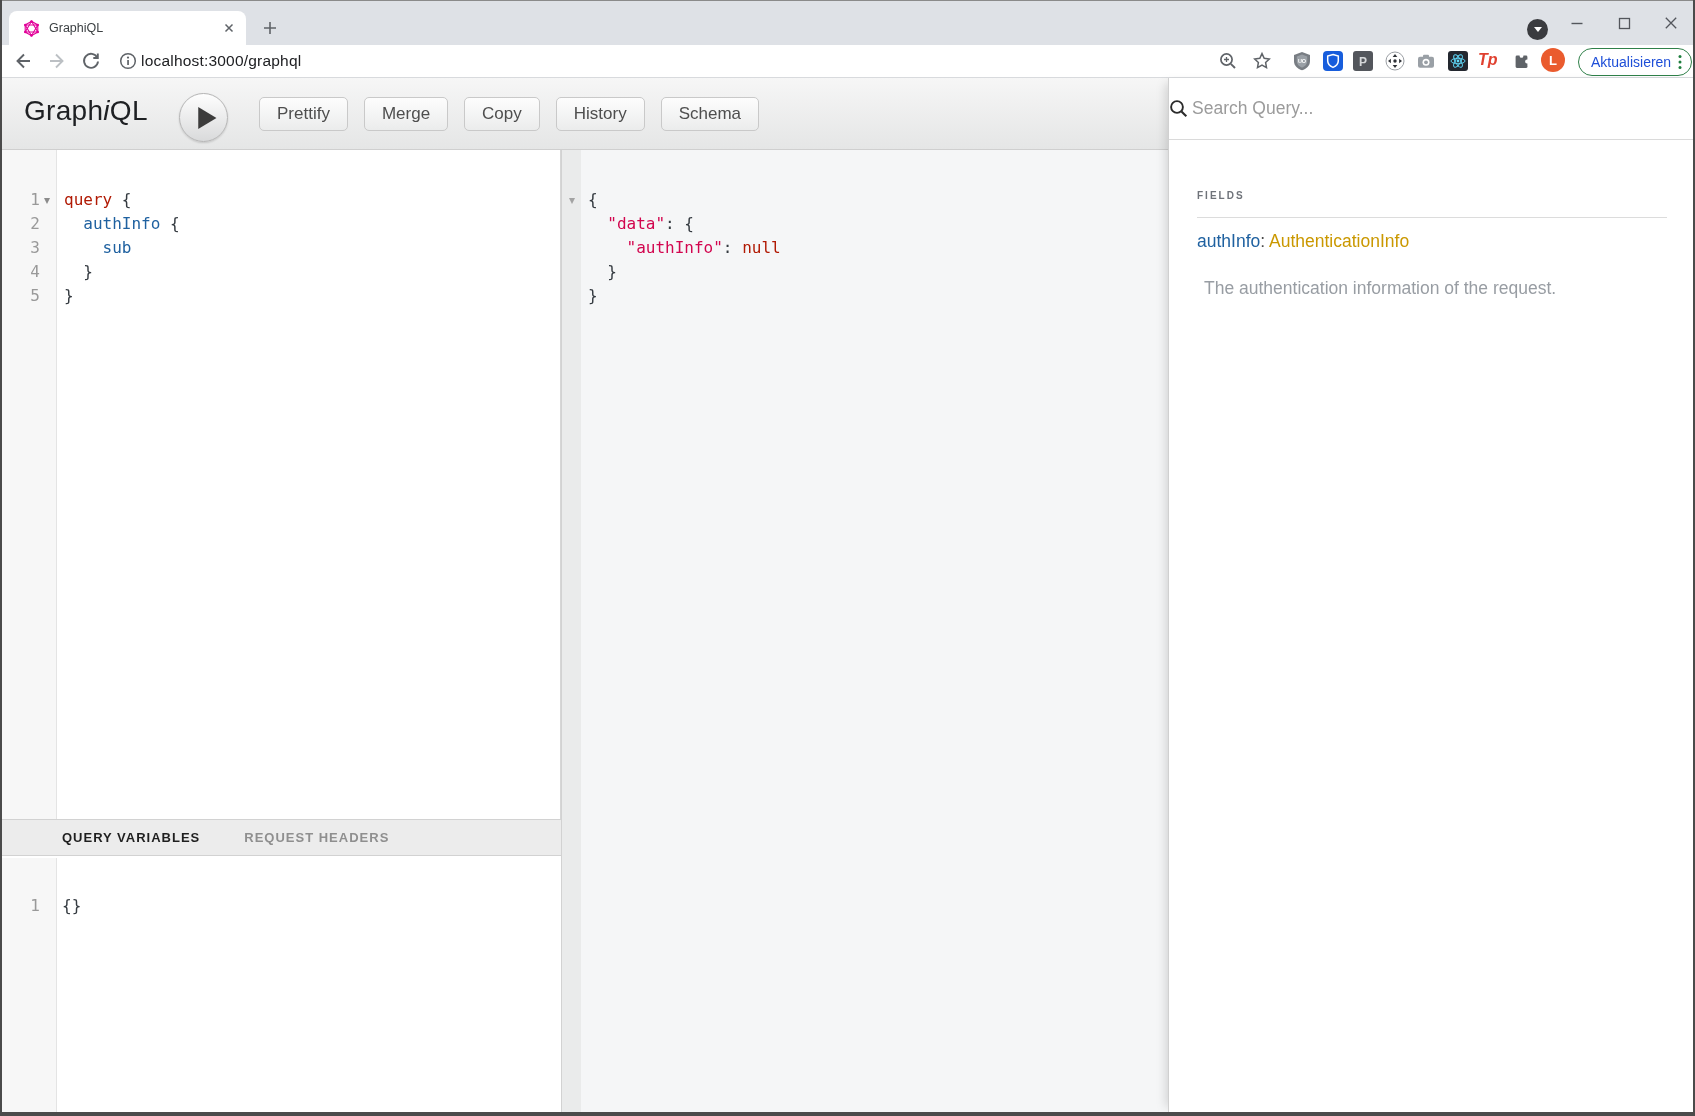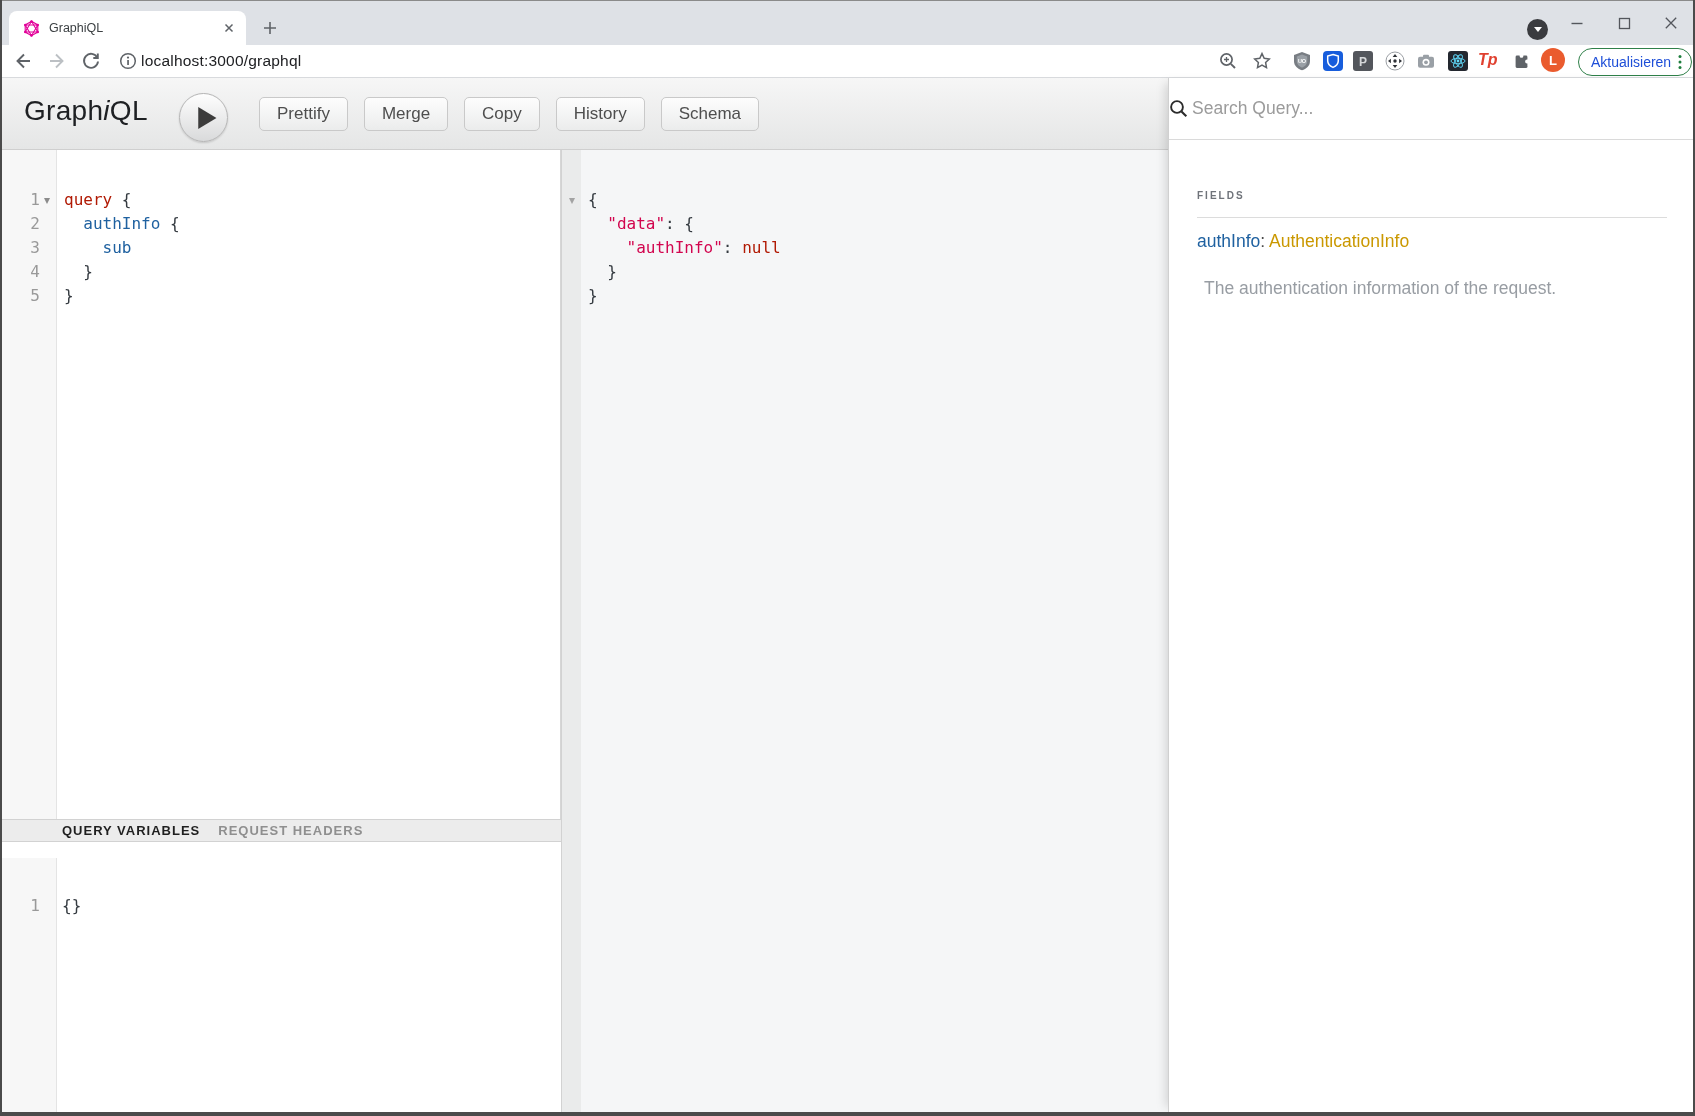--- a/index.html
+++ b/index.html
@@ -46,21 +46,21 @@
   
   .cm{font-family:"DejaVu Sans Mono","Liberation Mono",monospace;font-size:16px;line-height:24px;white-space:pre;}
   .q-pane{position:absolute;left:2px;top:150px;width:559px;height:669px;background:#fff;
        border-right:1px solid #d6d6d6;box-sizing:border-box;}
   .gutter{position:absolute;left:0;top:0;width:55px;height:100%;background:#f7f7f7;border-right:1px solid #e4e4e4;box-sizing:border-box;}
   .nums{position:absolute;left:0;top:38px;width:38px;text-align:right;color:#999;}
   .fold{position:absolute;font-size:12px;color:#8b8b8b;line-height:12px;}
   .q-fold{left:42px;top:44px;}
   .q-code{position:absolute;left:62px;top:38px;}
   .tk-k{color:#B11A04;} .tk-f{color:#1F61A0;} .tk-j{color:#D2054E;} .tk-p{color:#343A40;}
-  .vars-bar{position:absolute;left:2px;top:819px;width:559px;height:23px;background:#ececec;
+  .vars-bar{position:absolute;left:2px;top:819px;width:559px;height:37px;background:#ececec;
        border-top:1px solid #d2d2d2;border-bottom:1px solid #d2d2d2;box-sizing:border-box;display:flex;align-items:center;}
   .vtab{font-size:13px;font-weight:bold;letter-spacing:1px;color:#1f1f1f;}
   .vtab.inactive{color:#8f8f8f;}
   .v-editor{position:absolute;left:2px;top:858px;width:559px;height:254px;background:#fff;}
   .v-code{position:absolute;left:60px;top:36px;}
   .strip{position:absolute;left:561px;top:150px;width:20px;height:962px;background:#eaebeb;
        border-left:1px solid #d2d2d2;box-sizing:border-box;}
   .r-fold{left:2px;top:44px;color:#a3a3a3;width:16px;text-align:center;}
   .r-pane{position:absolute;left:581px;top:150px;width:587px;height:962px;background:#f5f6f7;}
   .r-code{position:absolute;left:7px;top:38px;}
@@ -262,21 +262,21 @@
 
   <div class="q-pane">
     <div class="gutter"></div>
     <div class="nums cm" id="q-nums"><div>1</div><div>2</div><div>3</div><div>4</div><div>5</div></div>
     <span class="fold q-fold">▾</span>
     <div class="q-code cm" id="q-code"><div><span class="tk-k">query</span><span class="tk-p"> {</span></div><div><span class="tk-p">  </span><span class="tk-f">authInfo</span><span class="tk-p"> {</span></div><div><span class="tk-p">    </span><span class="tk-f">sub</span></div><div><span class="tk-p">  }</span></div><div><span class="tk-p">}</span></div></div>
   </div>
 
   <div class="vars-bar">
     <span class="vtab" style="margin-left:60px;">QUERY VARIABLES</span>
-    <span class="vtab inactive" style="margin-left:18px;">REQUEST HEADERS</span>
+    <span class="vtab inactive" style="margin-left:44px;">REQUEST HEADERS</span>
   </div>
   <div class="v-editor">
     <div class="gutter"></div>
     <div class="nums cm" style="top:36px;" id="v-nums"><div>1</div></div>
     <div class="v-code cm" id="v-code"><div><span class="tk-p">{}</span></div></div>
   </div>
 
   <div class="strip">
     <span class="fold r-fold">▾</span>
   </div>

